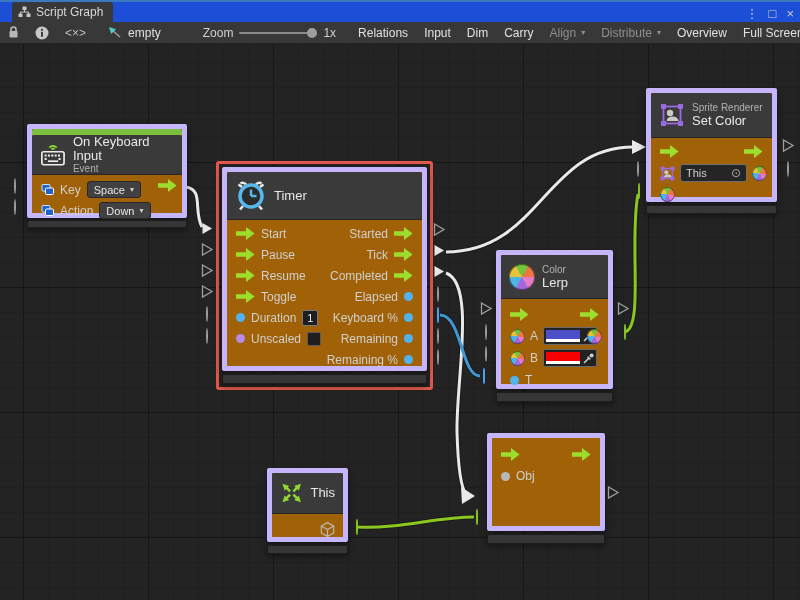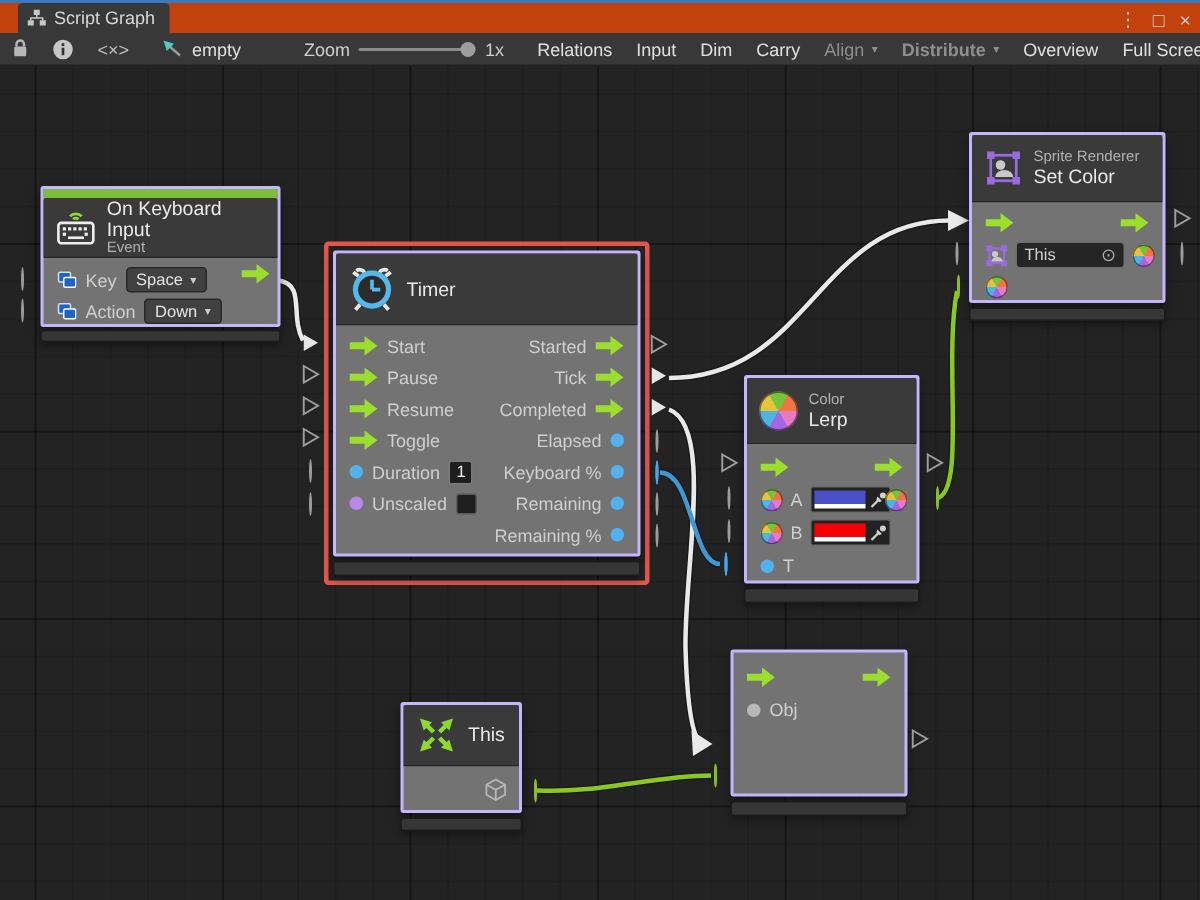--- a/index.html
+++ b/index.html
@@ -5,21 +5,21 @@
   * { margin:0; padding:0; box-sizing:border-box; }
   html,body { width:800px; height:600px; overflow:hidden; }
   #app {
     position:relative; width:800px; height:600px;
     font-family:"Liberation Sans","DejaVu Sans",sans-serif;
     background:#262626; color:#d4d4d4; font-size:12px;
     user-select:none;
   }
   
   .win-topline { position:absolute; left:0; top:0; width:800px; height:2px; background:#3c78bd; }
-  .tabbar { position:absolute; left:0; top:2px; width:800px; height:20px; background:#c2410c; }
+  .tabbar { position:absolute; left:0; top:2px; width:800px; height:20px; background:#1d4ed8; }
   .tab {
     position:absolute; left:12px; top:0; height:20px; padding:0 10px 0 6px;
     background:#383838; display:flex; align-items:center; gap:5px;
     color:#d8d8d8; font-size:12px; border-radius:3px 3px 0 0;
   }
   .win-controls { position:absolute; right:6px; top:2px; display:flex; gap:10px; align-items:center; color:#cfcfcf; font-size:13px; height:18px; }
   .win-controls span { cursor:default; }
   .toolbar {
     position:absolute; left:0; top:22px; width:800px; height:22px;
     background:#383838; border-bottom:1px solid #222;
@@ -40,22 +40,22 @@
       linear-gradient(to bottom, rgba(0,0,0,0.30) 1px, transparent 1px),
       linear-gradient(to right, rgba(0,0,0,0.10) 1px, transparent 1px),
       linear-gradient(to bottom, rgba(0,0,0,0.10) 1px, transparent 1px);
     background-size:125px 125px, 125px 125px, 25px 25px, 25px 25px;
     background-position:23px 118px, 23px 118px, 23px 18px, 23px 18px;
   }
   #graph { position:absolute; left:0; top:0; width:800px; height:600px; }
   #wires { position:absolute; left:0; top:0; z-index:1; pointer-events:none; }
   
   .node {
-    position:absolute; z-index:2; background:#737373;
-    border:2px solid #c4b5fd; border-radius:2px;
+    position:absolute; z-index:2; background:#a16207;
+    border:5px solid #c4b5fd; border-radius:2px;
     box-shadow:0 4px 8px rgba(0,0,0,0.4);
   }
   .node-footer {
     position:absolute; z-index:2; background:#363636;
     border:1px solid #1c1c1c; border-radius:2px;
     box-shadow:0 3px 5px rgba(0,0,0,0.35);
   }
   .nhead {
     display:flex; align-items:center; gap:7px; padding:0 8px;
     background:#3a3a3a; border-bottom:1px solid #252525; border-radius:2px 2px 0 0;
@@ -170,21 +170,21 @@
     <div class="tb-sep"></div>
     <div class="tb-item tb-btn">Dim</div>
     <div class="tb-sep"></div>
     <div class="tb-item tb-btn">Carry</div>
     <div class="tb-sep"></div>
     <div class="tb-item tb-btn dim" style="gap:5px;">
       <span>Align</span>
       <span class="caret" style="font-size:8px;">▾</span>
     </div>
     <div class="tb-sep"></div>
-    <div class="tb-item tb-btn dim" style="gap:5px;font-weight:bold;">
+    <div class="tb-item tb-btn dim" style="gap:5px;">
       <span>Distribute</span>
       <span class="caret" style="font-size:8px;">▾</span>
     </div>
     <div class="tb-sep"></div>
     <div class="tb-item tb-btn">Overview</div>
     <div class="tb-sep"></div>
     <div class="tb-item tb-btn">Full Screen</div>
   </div>
 
   <div class="canvas"></div>

